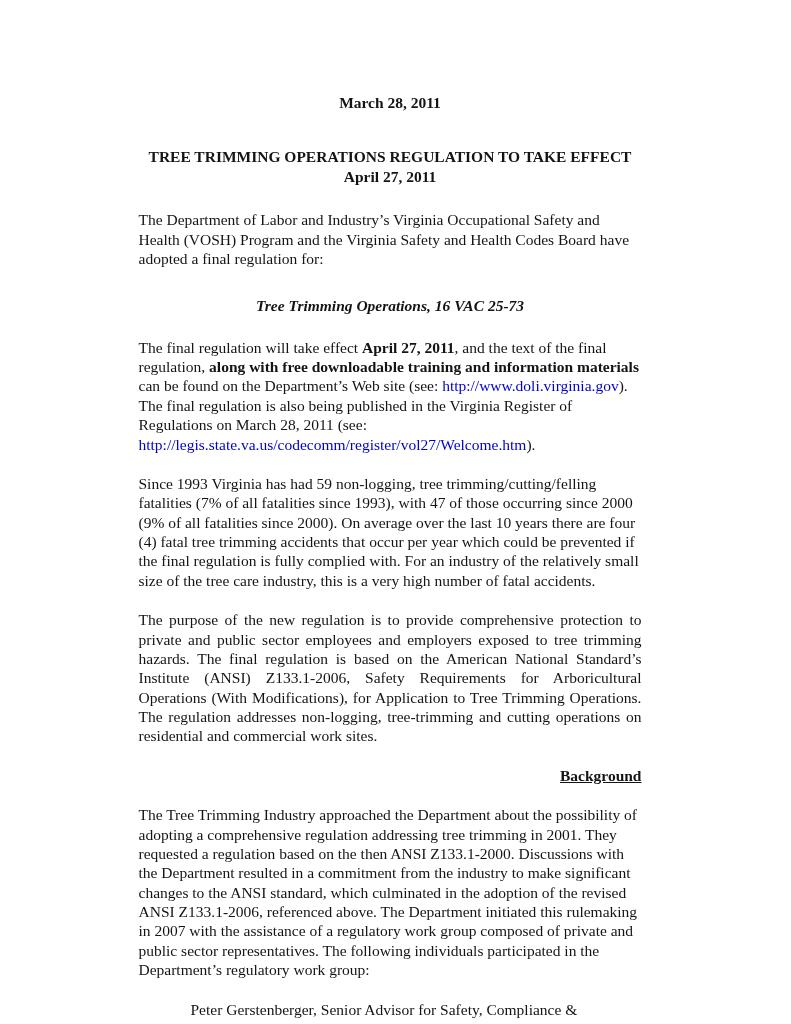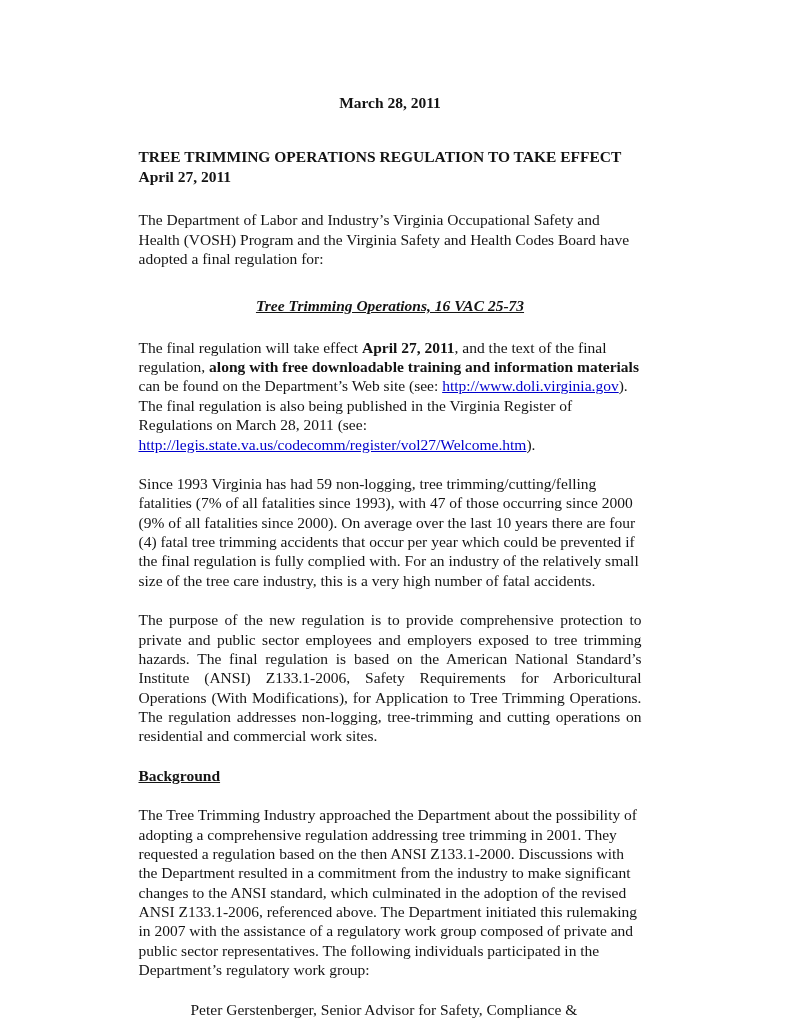--- a/index.html
+++ b/index.html
@@ -20,44 +20,44 @@
     line-height: 1.25;
     color: #141414;
     overflow: hidden;
   }
   .date {
     text-align: center;
     font-weight: bold;
     margin: 0 0 35px 0;
   }
   .doc-title {
+    text-align: center;
     font-weight: bold;
     margin: 0 0 24px 0;
   }
   .para {
     margin: 16px 0 20px 0;
     text-align: left;
   }
   .para.justified {
     text-align: justify;
   }
   .subtitle {
     text-align: center;
     font-weight: bold;
     font-style: italic;
     margin: 28px 0 22px 0;
-    text-decoration: underline;
   }
   .section-heading {
     font-weight: bold;
     text-decoration: underline;
     margin: 0 0 20px 0;
+    text-align: right;
   }
   a.doc-link {
-    text-decoration: underline;
     cursor: pointer;
   }
   .workgroup {
   }
   .workgroup-line {
     margin-left: 52px;
   }
   .workgroup-line.indent-1 {
     margin-left: 61px;
   }

